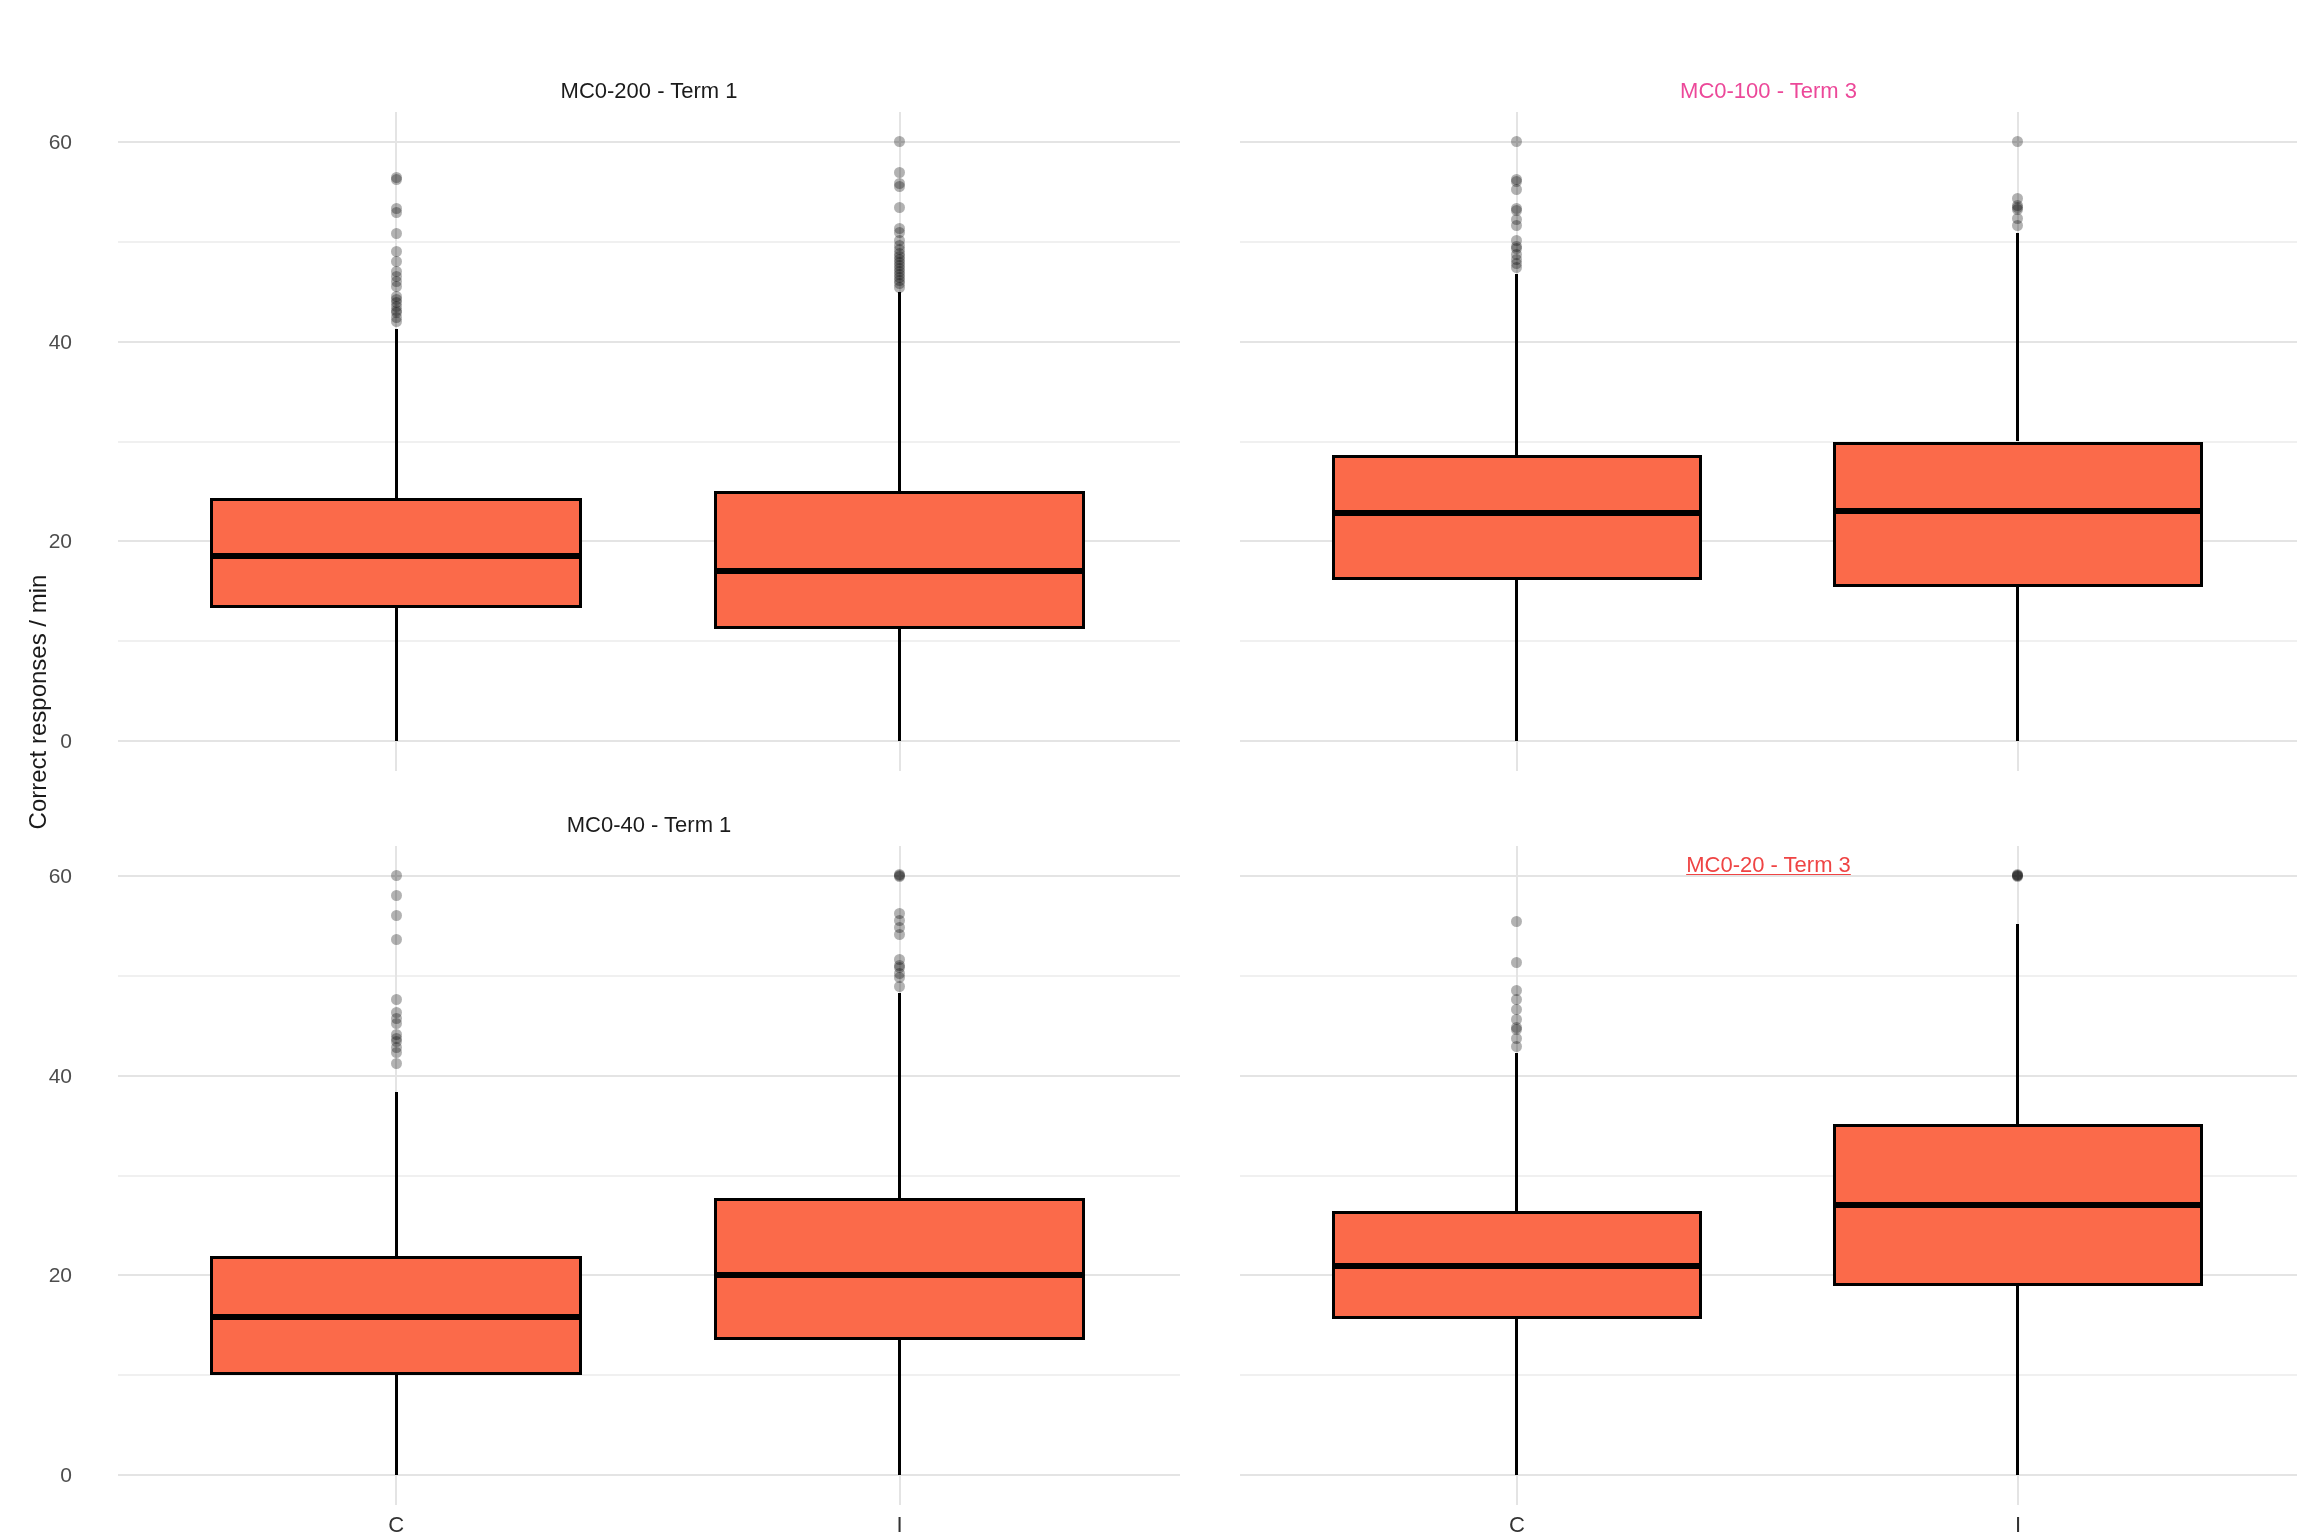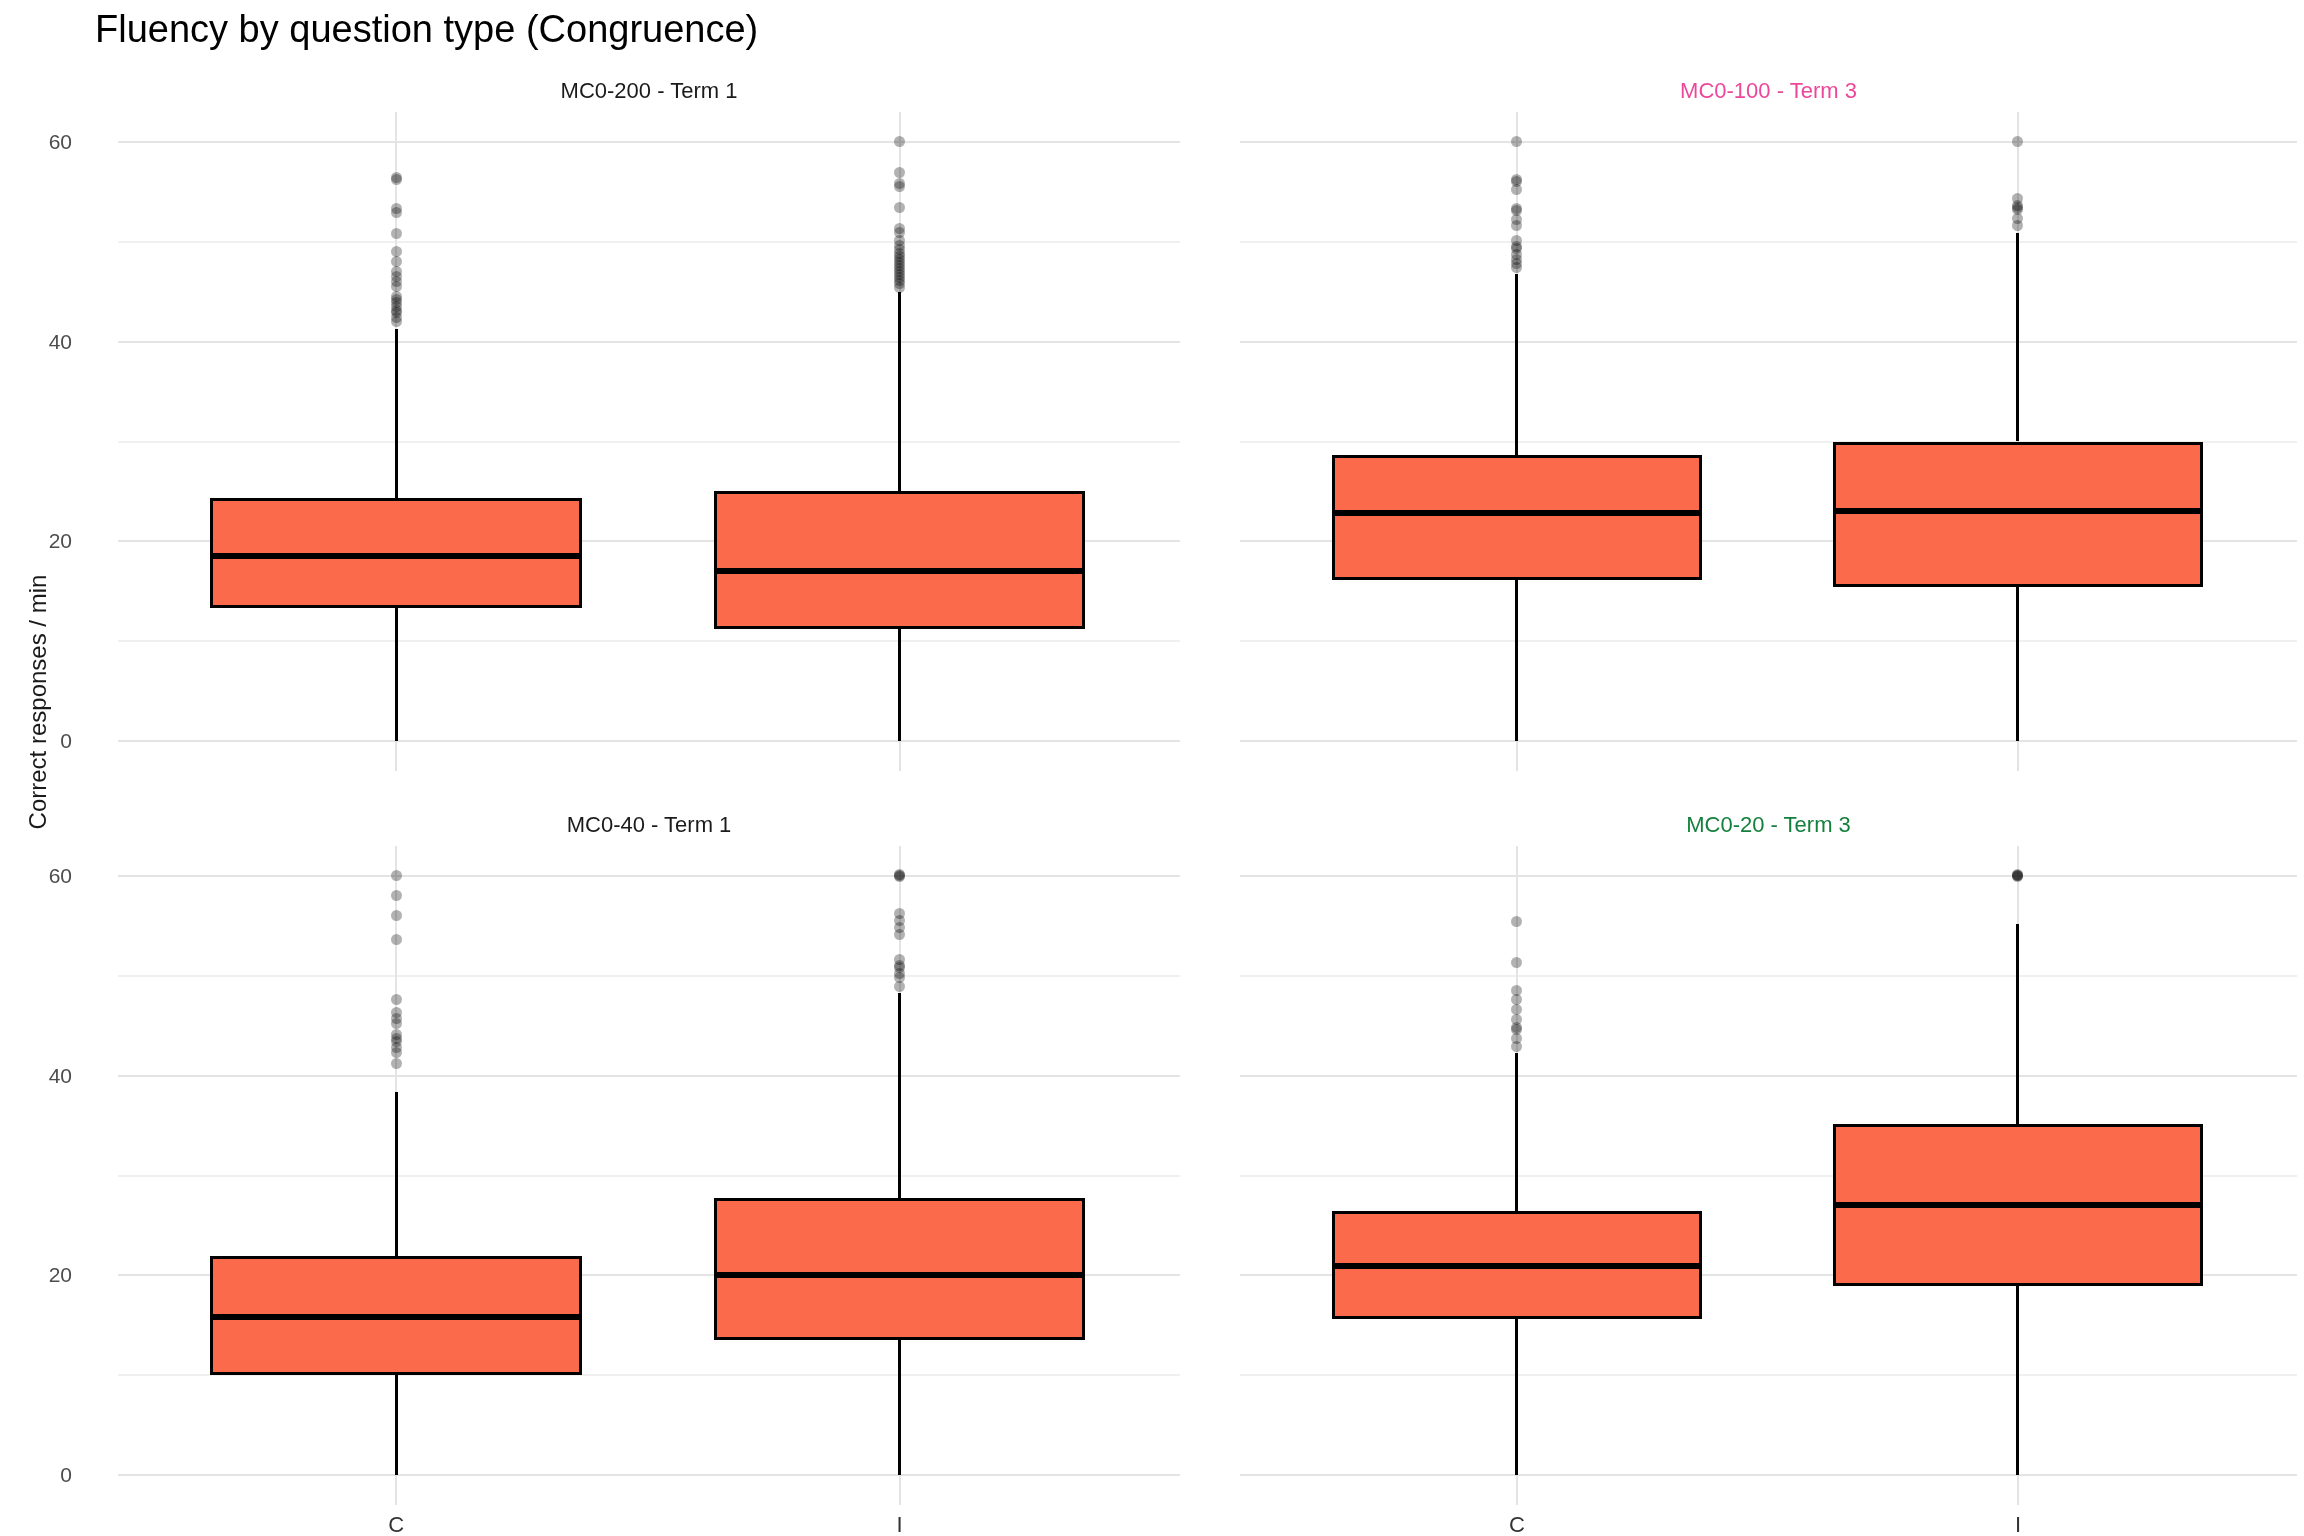--- a/index.html
+++ b/index.html
@@ -38,21 +38,20 @@
   }
   .x-tick-label{
     position:absolute;transform:translateX(-50%);
     font-size:22px;color:#333;
   }
 </style>
 </head>
 <body>
 
 <div id="figure">
-  <div class="chart-title">Fluency by question type (Congruence)</div>
   <div class="y-axis-title">Correct responses / min</div>
   <div id="panels">
       <div class="strip-label" style="left: 649px; top: 91px; color: rgb(27, 27, 27);">MC0-200 - Term 1</div>
       <div class="panel" style="left: 118px; top: 112px; width: 1062px; height: 659px;">
         <div class="gridline-h" style="top: 528.197px; height: 2px; background: rgb(240, 240, 240);"></div>
         <div class="gridline-h" style="top: 328.5px; height: 2px; background: rgb(240, 240, 240);"></div>
         <div class="gridline-h" style="top: 128.803px; height: 2px; background: rgb(240, 240, 240);"></div>
         <div class="gridline-h" style="top: 628.045px; height: 2px; background: rgb(228, 228, 228);"></div>
         <div class="gridline-h" style="top: 428.348px; height: 2px; background: rgb(228, 228, 228);"></div>
         <div class="gridline-h" style="top: 228.652px; height: 2px; background: rgb(228, 228, 228);"></div>
@@ -201,21 +200,21 @@
         <div class="outlier" style="left: 776.132px; top: 25.453px; width: 11px; height: 11px; background: rgba(0, 0, 0, 0.3);"></div>
         <div class="outlier" style="left: 776.132px; top: 24.4545px; width: 11px; height: 11px; background: rgba(0, 0, 0, 0.3);"></div>
         <div class="outlier" style="left: 776.132px; top: 23.4561px; width: 11px; height: 11px; background: rgba(0, 0, 0, 0.3);"></div>
       </div>
       <div class="y-tick-label" style="left: 12px; top: 1463.05px; color: rgb(77, 77, 77);">0</div>
       <div class="y-tick-label" style="left: 12px; top: 1263.35px; color: rgb(77, 77, 77);">20</div>
       <div class="y-tick-label" style="left: 12px; top: 1063.65px; color: rgb(77, 77, 77);">40</div>
       <div class="y-tick-label" style="left: 12px; top: 863.955px; color: rgb(77, 77, 77);">60</div>
       <div class="x-tick-label" style="left: 396.244px; top: 1512px; color: rgb(51, 51, 51);">C</div>
       <div class="x-tick-label" style="left: 899.632px; top: 1512px; color: rgb(51, 51, 51);">I</div>
-      <div class="strip-label" style="left: 1768.5px; top: 825px; color: #15803d;">MC0-20 - Term 3</div>
+      <div class="strip-label" style="left: 1768.5px; top: 865px; color: #ef4444; text-decoration: underline;">MC0-20 - Term 3</div>
       <div class="panel" style="left: 1240px; top: 846px; width: 1057px; height: 659px;">
         <div class="gridline-h" style="top: 528.197px; height: 2px; background: rgb(240, 240, 240);"></div>
         <div class="gridline-h" style="top: 328.5px; height: 2px; background: rgb(240, 240, 240);"></div>
         <div class="gridline-h" style="top: 128.803px; height: 2px; background: rgb(240, 240, 240);"></div>
         <div class="gridline-h" style="top: 628.045px; height: 2px; background: rgb(228, 228, 228);"></div>
         <div class="gridline-h" style="top: 428.348px; height: 2px; background: rgb(228, 228, 228);"></div>
         <div class="gridline-h" style="top: 228.652px; height: 2px; background: rgb(228, 228, 228);"></div>
         <div class="gridline-h" style="top: 28.9545px; height: 2px; background: rgb(228, 228, 228);"></div>
         <div class="gridline-v" style="left: 275.934px; width: 2px; background: rgb(228, 228, 228);"></div>
         <div class="gridline-v" style="left: 776.952px; width: 2px; background: rgb(228, 228, 228);"></div>

